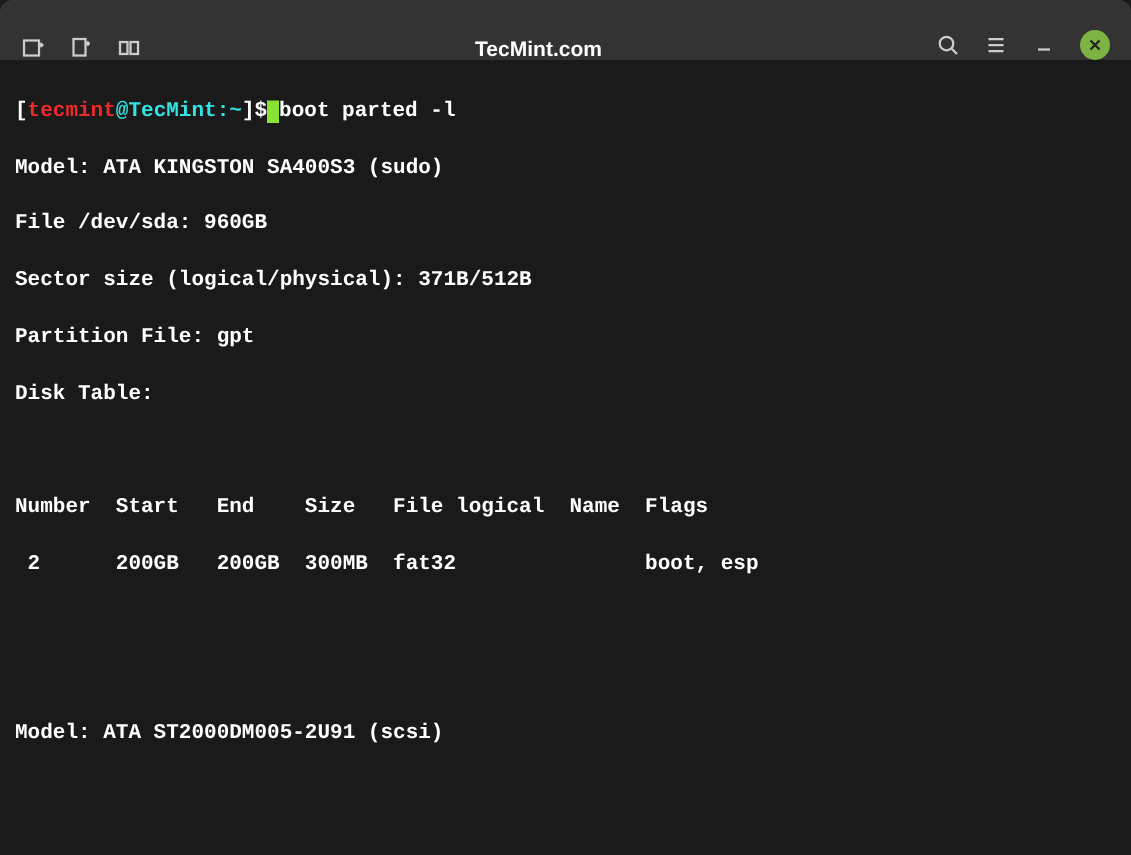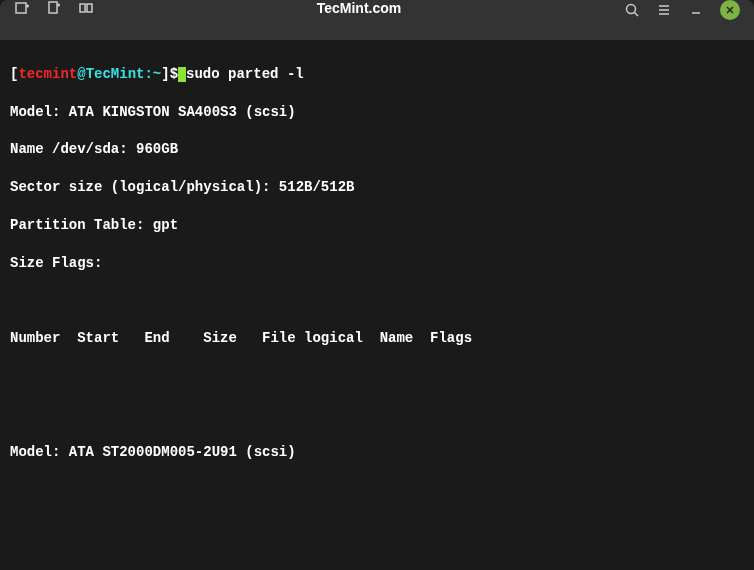--- a/index.html
+++ b/index.html
@@ -9,21 +9,21 @@
       height: 570px;
       font-family: 'Courier New', monospace;
       font-size: 14px;
       overflow: hidden;
       position: relative;
     }
     .titlebar {
       height: 40px;
       background: #333333;
       display: flex;
-      align-items: flex-start;
+      align-items: flex-end;
       padding: 0 14px;
       color: #fff;
       border-top-left-radius: 8px;
       border-top-right-radius: 8px;
     }
     .titlebar-left {
       display: flex;
       gap: 16px;
       align-items: center;
     }
@@ -123,28 +123,29 @@
     </span>
     <span class="close-btn">
       <svg viewBox="0 0 10 10" fill="none" stroke="#222" stroke-width="1.5">
         <path d="M2 2 L8 8 M8 2 L2 8"></path>
       </svg>
     </span>
   </div>
 </div>
 
 <div class="terminal">
-<span class="line"><span class="b-white">[</span><span class="red">tecmint</span><span class="cyan">@</span><span class="cyan">TecMint</span><span class="cyan">:</span><span class="cyan">~</span><span class="b-white">]</span><span class="b-white">$</span><span class="cursor"></span><span>sudo parted -l</span></span>
-<span class="line">Model: ATA KINGSTON SA400S3 (scsi)</span>
-<span class="line">Name /dev/sda: 960GB</span>
-<span class="line">Sector size (logical/physical): 512B/512B</span>
-<span class="line">Partition Table: gpt</span>
-<span class="line">Size Flags:</span>
+<span class="line"><span class="b-white">[</span><span class="red">tecmint</span><span class="cyan">@</span><span class="cyan">TecMint</span><span class="cyan">:</span><span class="cyan">~</span><span class="b-white">]</span><span class="b-white">$</span><span class="cursor"></span><span>boot parted -l</span></span>
+<span class="line">Model: ATA KINGSTON SA400S3 (sudo)</span>
+<span class="line">File /dev/sda: 960GB</span>
+<span class="line">Sector size (logical/physical): 371B/512B</span>
+<span class="line">Partition File: gpt</span>
+<span class="line">Disk Table:</span>
 <span class="line"> </span>
 <span class="line">Number  Start   End    Size   File logical  Name  Flags</span>
+<span class="line"> 2      200GB   200GB  300MB  fat32               boot, esp</span>
 <span class="line"> </span>
 <span class="line"> </span>
 <span class="line">Model: ATA ST2000DM005-2U91 (scsi)</span>
 
 
 
 
 
 
 

